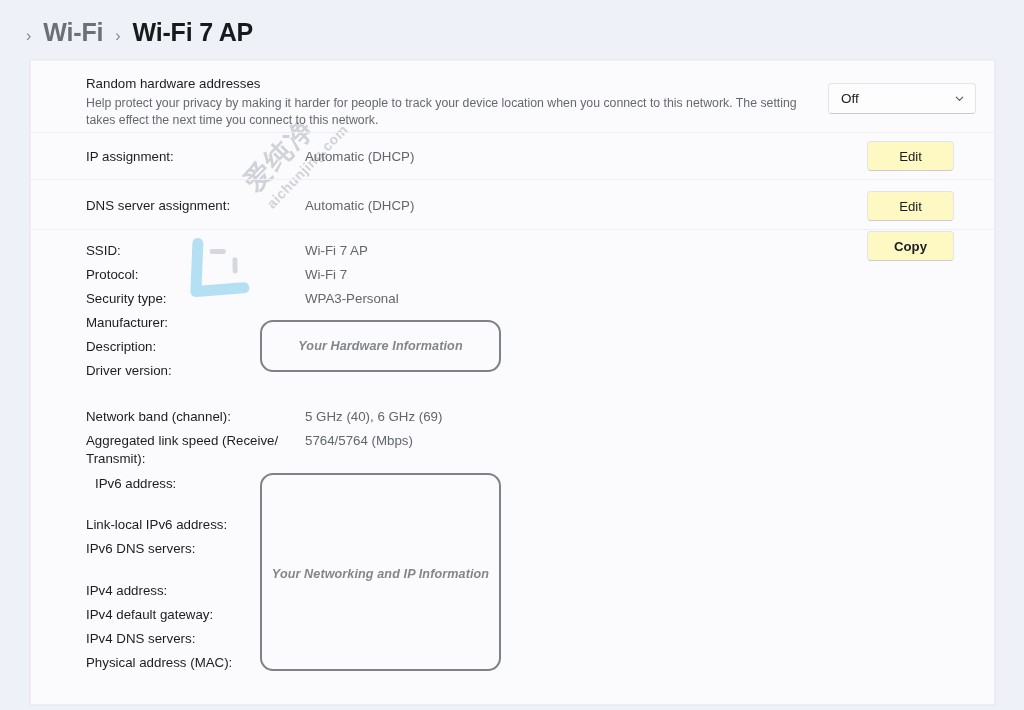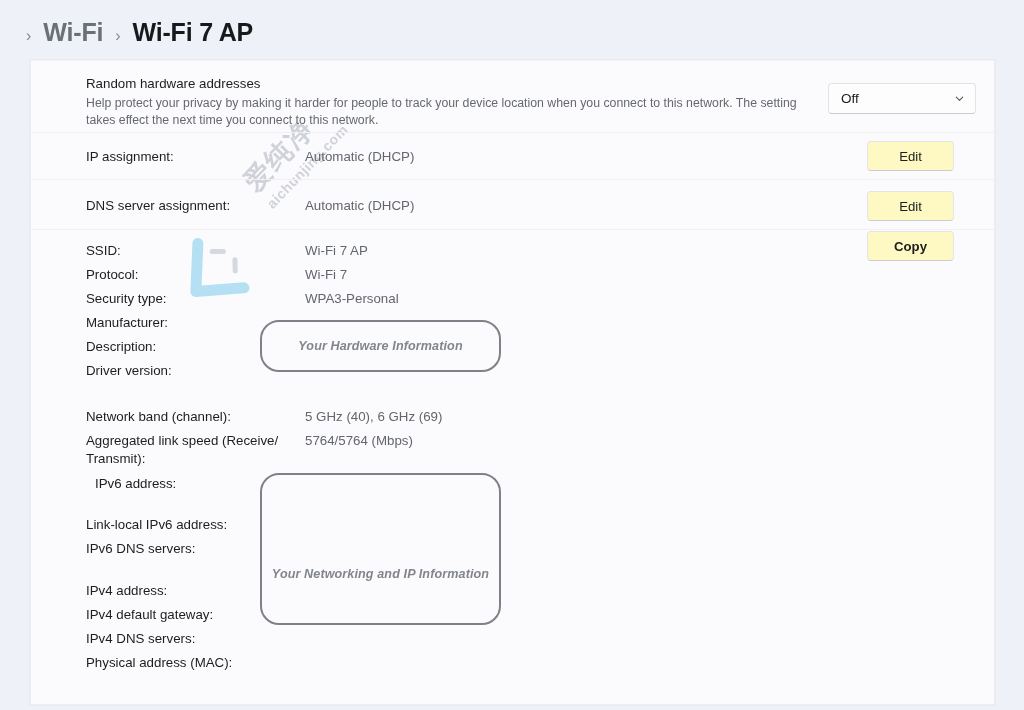--- a/index.html
+++ b/index.html
@@ -86,30 +86,30 @@
     font-size:13.2px; color:#1c1d1f;
     font-family:inherit;
     display:flex; align-items:center; justify-content:center;
     cursor:pointer;
   }
 
   
   .redact {
     position:absolute; left:229px;
     border:2px solid #7e8288;
-    border-radius:19px;
+    border-radius:13px;
     background:#fbfbfd;
     display:flex; align-items:center; justify-content:center;
   }
   .redact span {
     font-size:12.6px; font-style:italic; font-weight:700;
     color:#82868c; letter-spacing:.1px;
   }
   #redact-hw   { top:259px; width:241px; height:52px; }
-  #redact-net  { top:412px; width:241px; height:152px;
+  #redact-net  { top:412px; width:241px; height:198px;
                  align-items:flex-start; }
   #redact-net span { margin-top:92px; }
 
   
   #watermark {
     position:absolute; left:120px; top:95px;
     width:300px; height:200px;
     pointer-events:none; opacity:.85;
   }
   #wm-text {

